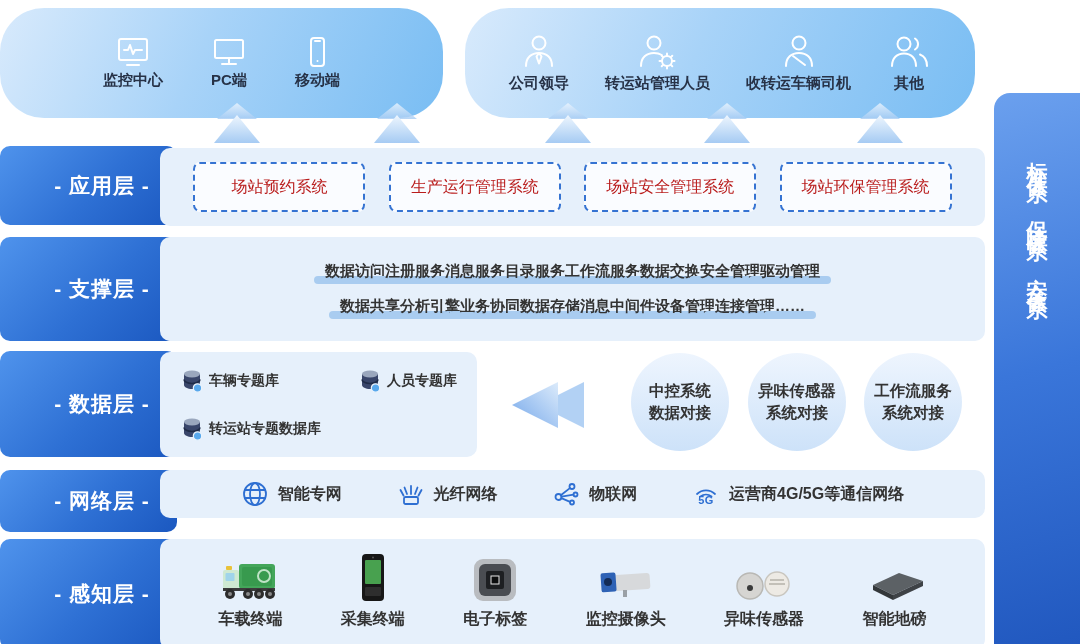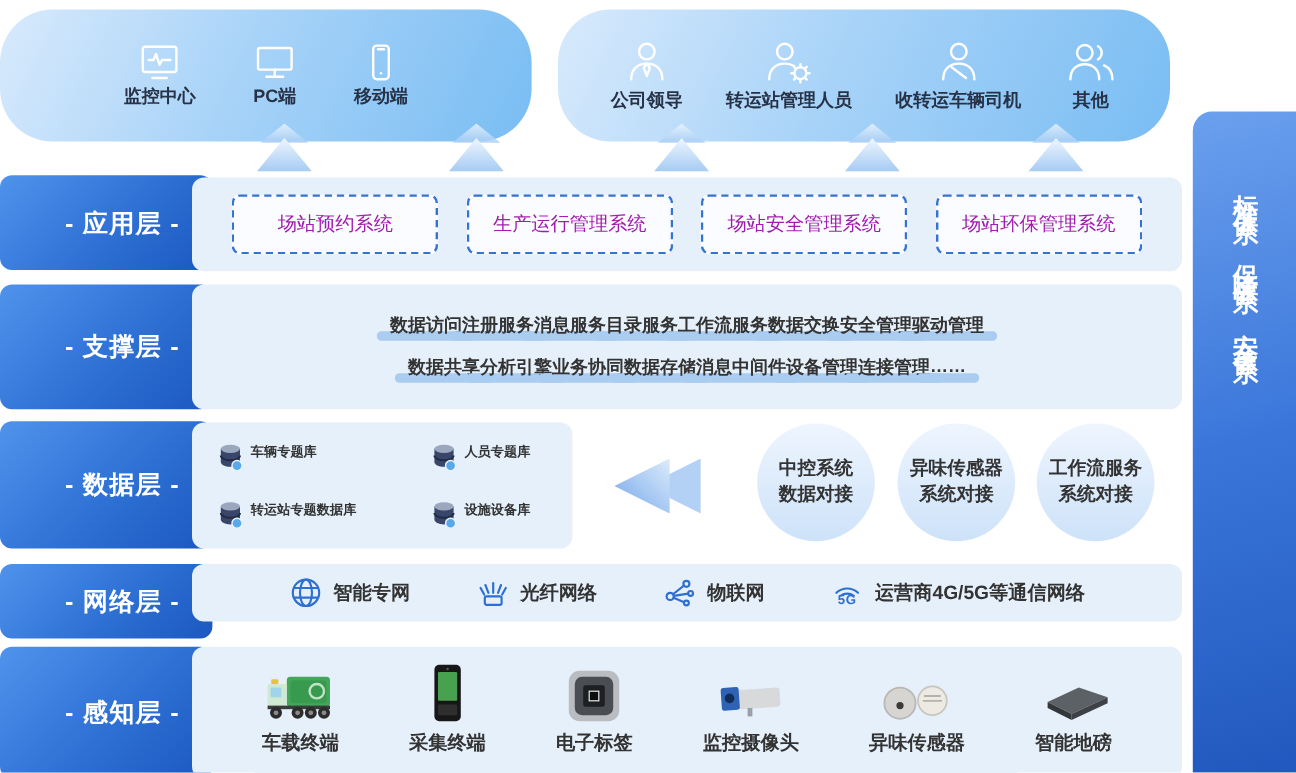--- a/index.html
+++ b/index.html
@@ -24,31 +24,31 @@
   .layer-label { position:absolute; left:0; width:150px; border-radius:10px;
                  background:linear-gradient(135deg,#4f93ec 0%,#2e70d4 55%,#1b58c0 100%);
                  color:#fff; display:flex; align-items:center; justify-content:center;
                  font-size:21px; font-weight:bold; letter-spacing:1px; white-space:nowrap;padding-left:27px; }
 
   
   .panel { position:absolute; left:160px; width:825px; background:#e6f0fb; border-radius:10px; box-sizing:border-box; }
 
   .panel-app { top:148px; height:78px; display:flex; align-items:center; justify-content:space-evenly; padding:0 10px; }
   .sys-box { width:168px; height:46px; border:2px dashed #3573d2; border-radius:7px; background:#fafcff;
-             display:flex; align-items:center; justify-content:center; font-size:16px; color:#a21caf; white-space:nowrap; }
+             display:flex; align-items:center; justify-content:center; font-size:16px; color:#b91c1c; white-space:nowrap; }
 
   .panel-support { top:237px; height:104px; display:flex; flex-direction:column; justify-content:space-evenly; padding:8px 36px; }
   .chip-row { display:flex; justify-content:center; }
   .chip { position:relative; font-size:15px; font-weight:600; color:#333; white-space:nowrap; }
   .chip .bar { position:absolute; left:-11px; right:-11px; bottom:-3px; height:8px; border-radius:4px; background:#a9ccf0; }
   .chip .txt { position:relative; }
 
   .panel-data { top:352px; height:105px; width:317px; display:grid; grid-template-columns:178px auto;
                 align-content:center; row-gap:24px; padding-left:22px; }
-  .db-item { display:flex; gap:7px; font-size:11px; font-weight:600; color:#333; white-space:nowrap; }
+  .db-item { display:flex; align-items:center; gap:7px; font-size:14px; font-weight:600; color:#333; white-space:nowrap; }
 
   .chev-left { position:absolute; left:512px; top:382px; }
 
   .int-circle { position:absolute; top:353px; width:98px; height:98px; border-radius:50%;
                 background:linear-gradient(180deg,#eef5fe 0%,#cde2f9 100%);
                 display:flex; flex-direction:column; align-items:center; justify-content:center;
                 font-size:15.5px; line-height:1.4; color:#333; font-weight:600; text-align:center; }
 
   .panel-network { top:470px; height:48px; display:flex; align-items:center; justify-content:space-evenly; padding:0 26px; }
   .net-item { display:flex; align-items:center; gap:9px; font-size:16px; font-weight:600; color:#333; white-space:nowrap; }
@@ -236,29 +236,20 @@
       <span>人员专题库</span>
     </div>
     <div class="db-item">
       <svg width="20" height="24" viewBox="0 0 20 24">
         <path d="M2,5 v11 c0,2.2 3.6,4 8,4 s8,-1.8 8,-4 V5" fill="#39466a"></path>
         <ellipse cx="10" cy="5" rx="8" ry="3.4" fill="#9aa7bd"></ellipse>
         <path d="M2,10.5 c0,2.2 3.6,4 8,4 s8,-1.8 8,-4" fill="none" stroke="#202c47" stroke-width="1.6"></path>
         <circle cx="15.5" cy="19" r="4.2" fill="#58a8ec" stroke="#eaf3fc" stroke-width="1.2"></circle>
       </svg>
       <span>转运站专题数据库</span>
-    </div>
-    <div class="db-item">
-      <svg width="20" height="24" viewBox="0 0 20 24">
-        <path d="M2,5 v11 c0,2.2 3.6,4 8,4 s8,-1.8 8,-4 V5" fill="#39466a"></path>
-        <ellipse cx="10" cy="5" rx="8" ry="3.4" fill="#9aa7bd"></ellipse>
-        <path d="M2,10.5 c0,2.2 3.6,4 8,4 s8,-1.8 8,-4" fill="none" stroke="#202c47" stroke-width="1.6"></path>
-        <circle cx="15.5" cy="19" r="4.2" fill="#58a8ec" stroke="#eaf3fc" stroke-width="1.2"></circle>
-      </svg>
-      <span>设施设备库</span>
     </div>
   </div>
 
   <svg class="chev-left" width="72" height="46" viewBox="0 0 72 46">
     <polygon points="26,23 72,0 72,46" fill="#a5c9f2" opacity="0.85"></polygon>
     <polygon points="0,23 46,0 46,46" fill="url(#leftg)"></polygon>
   </svg>
 
   <div class="int-circle" style="left:631px">
     <span>中控系统</span>

